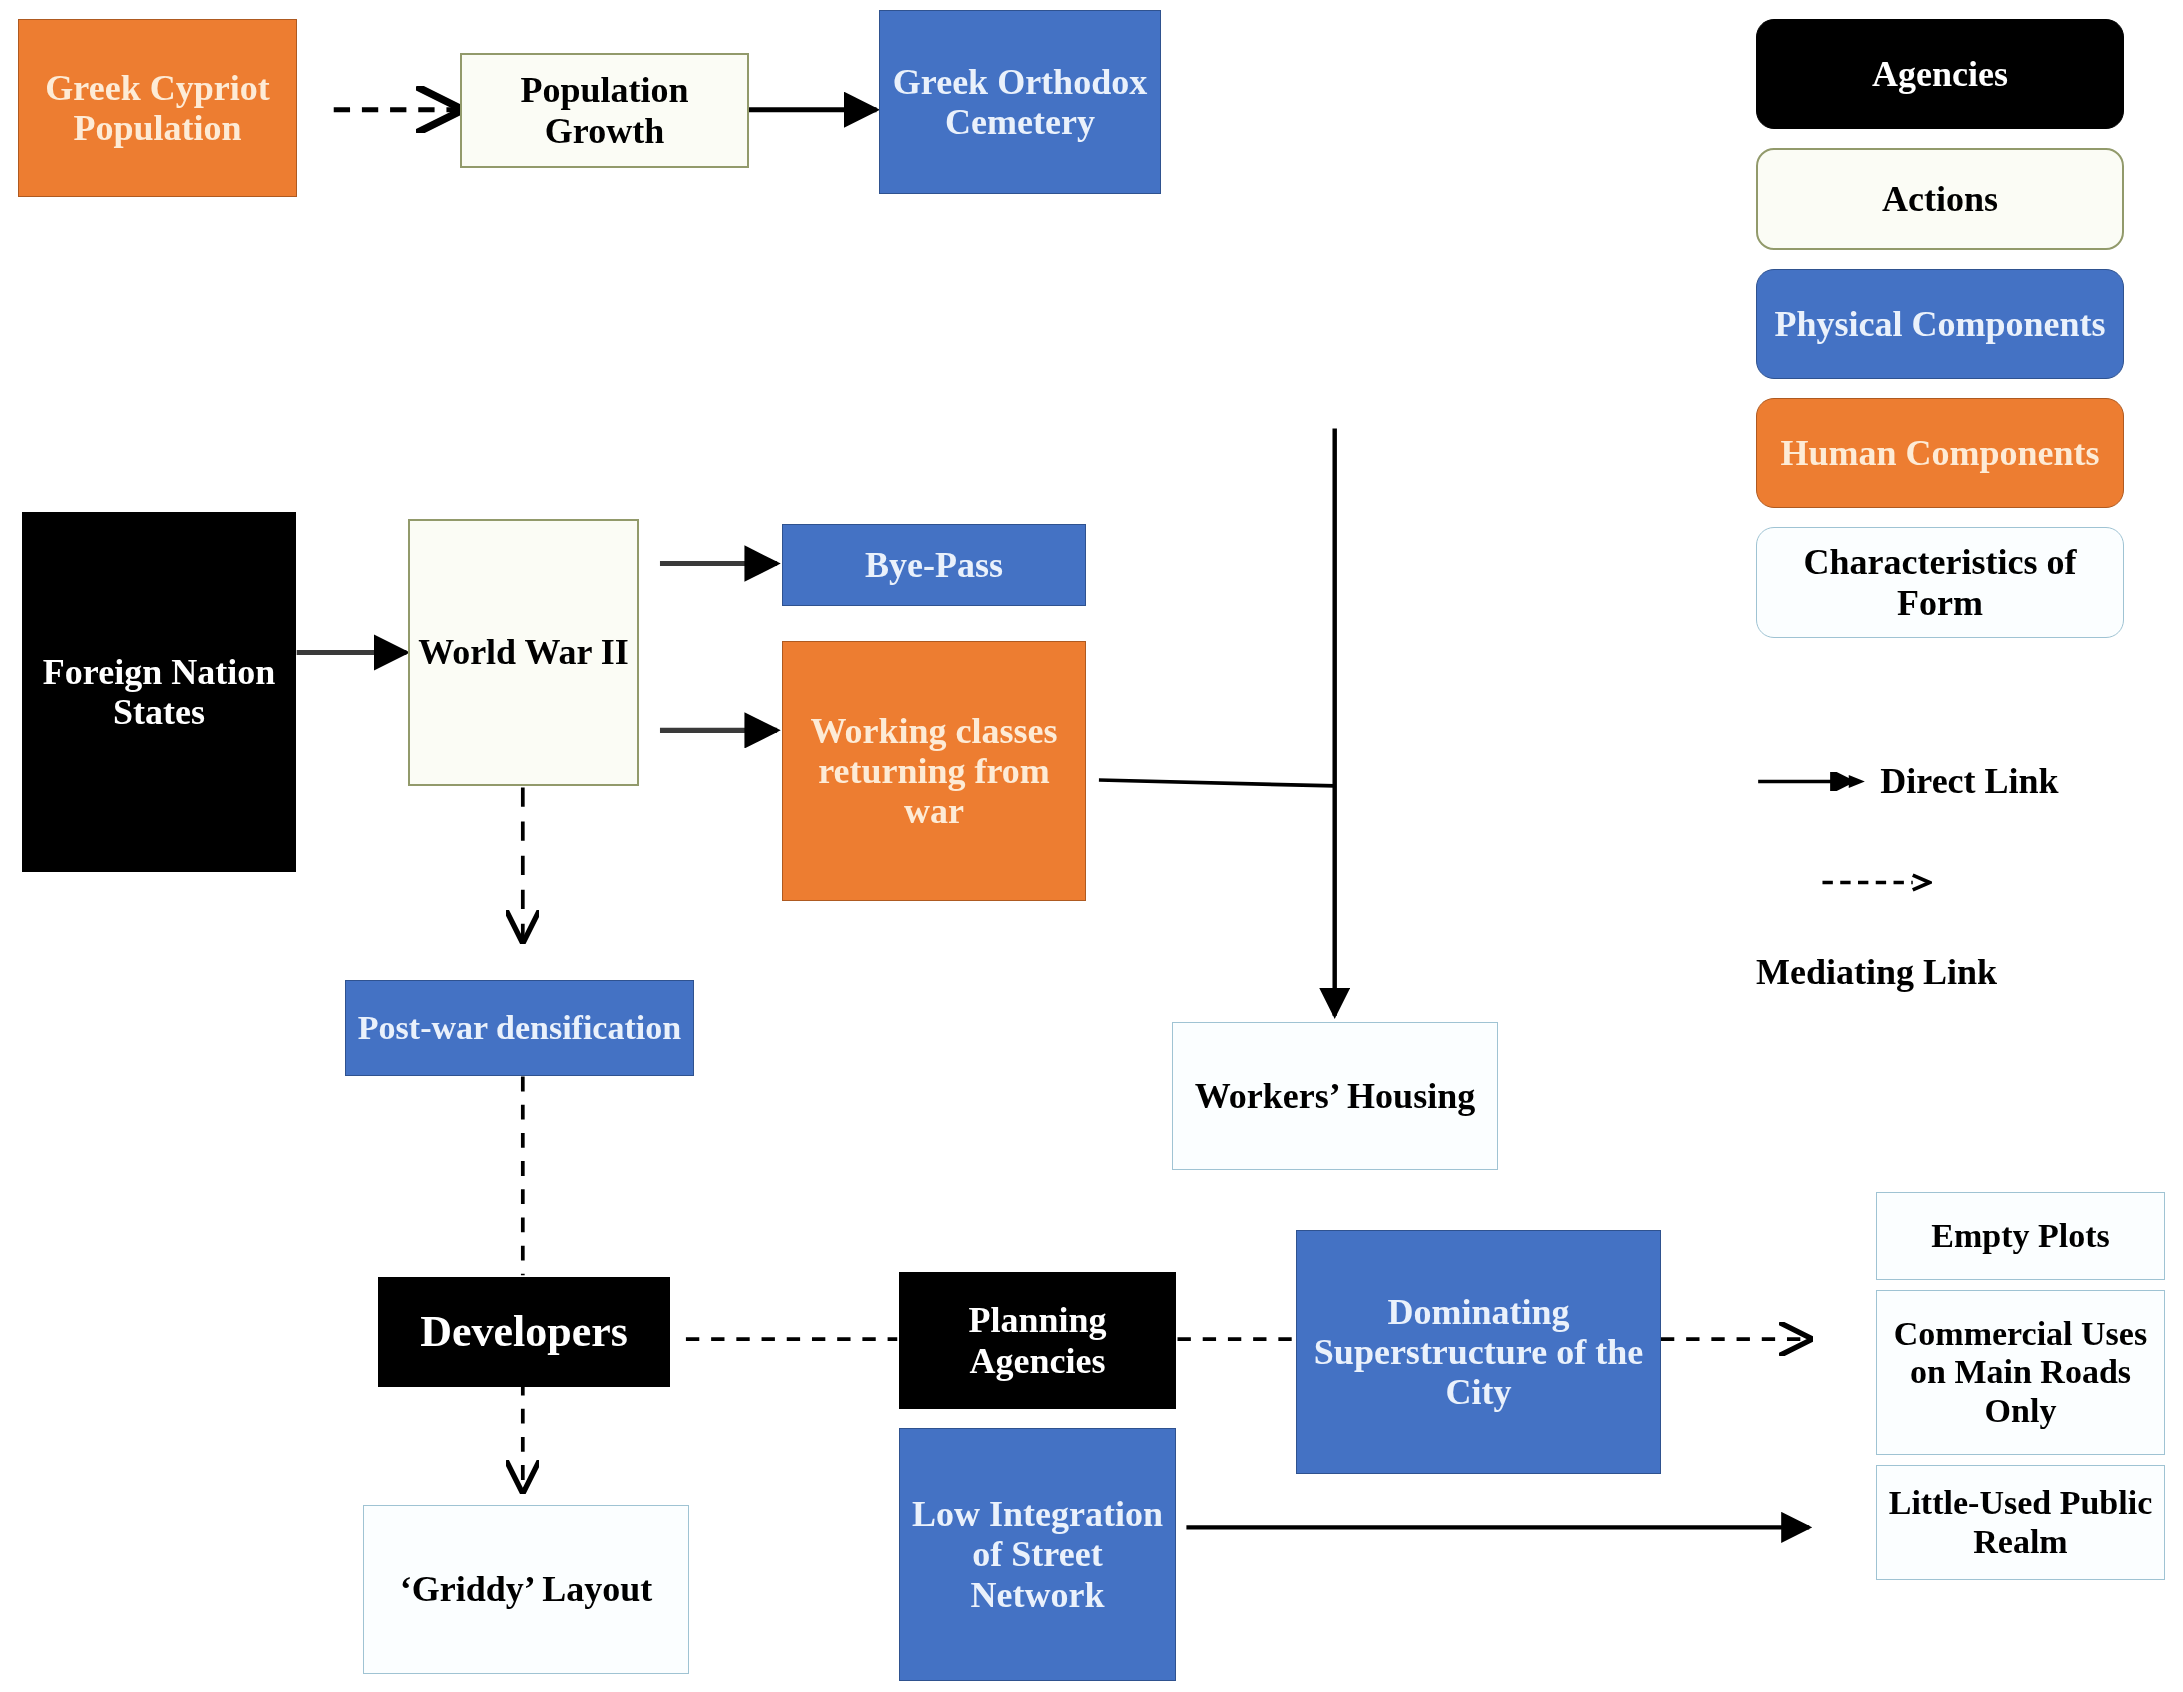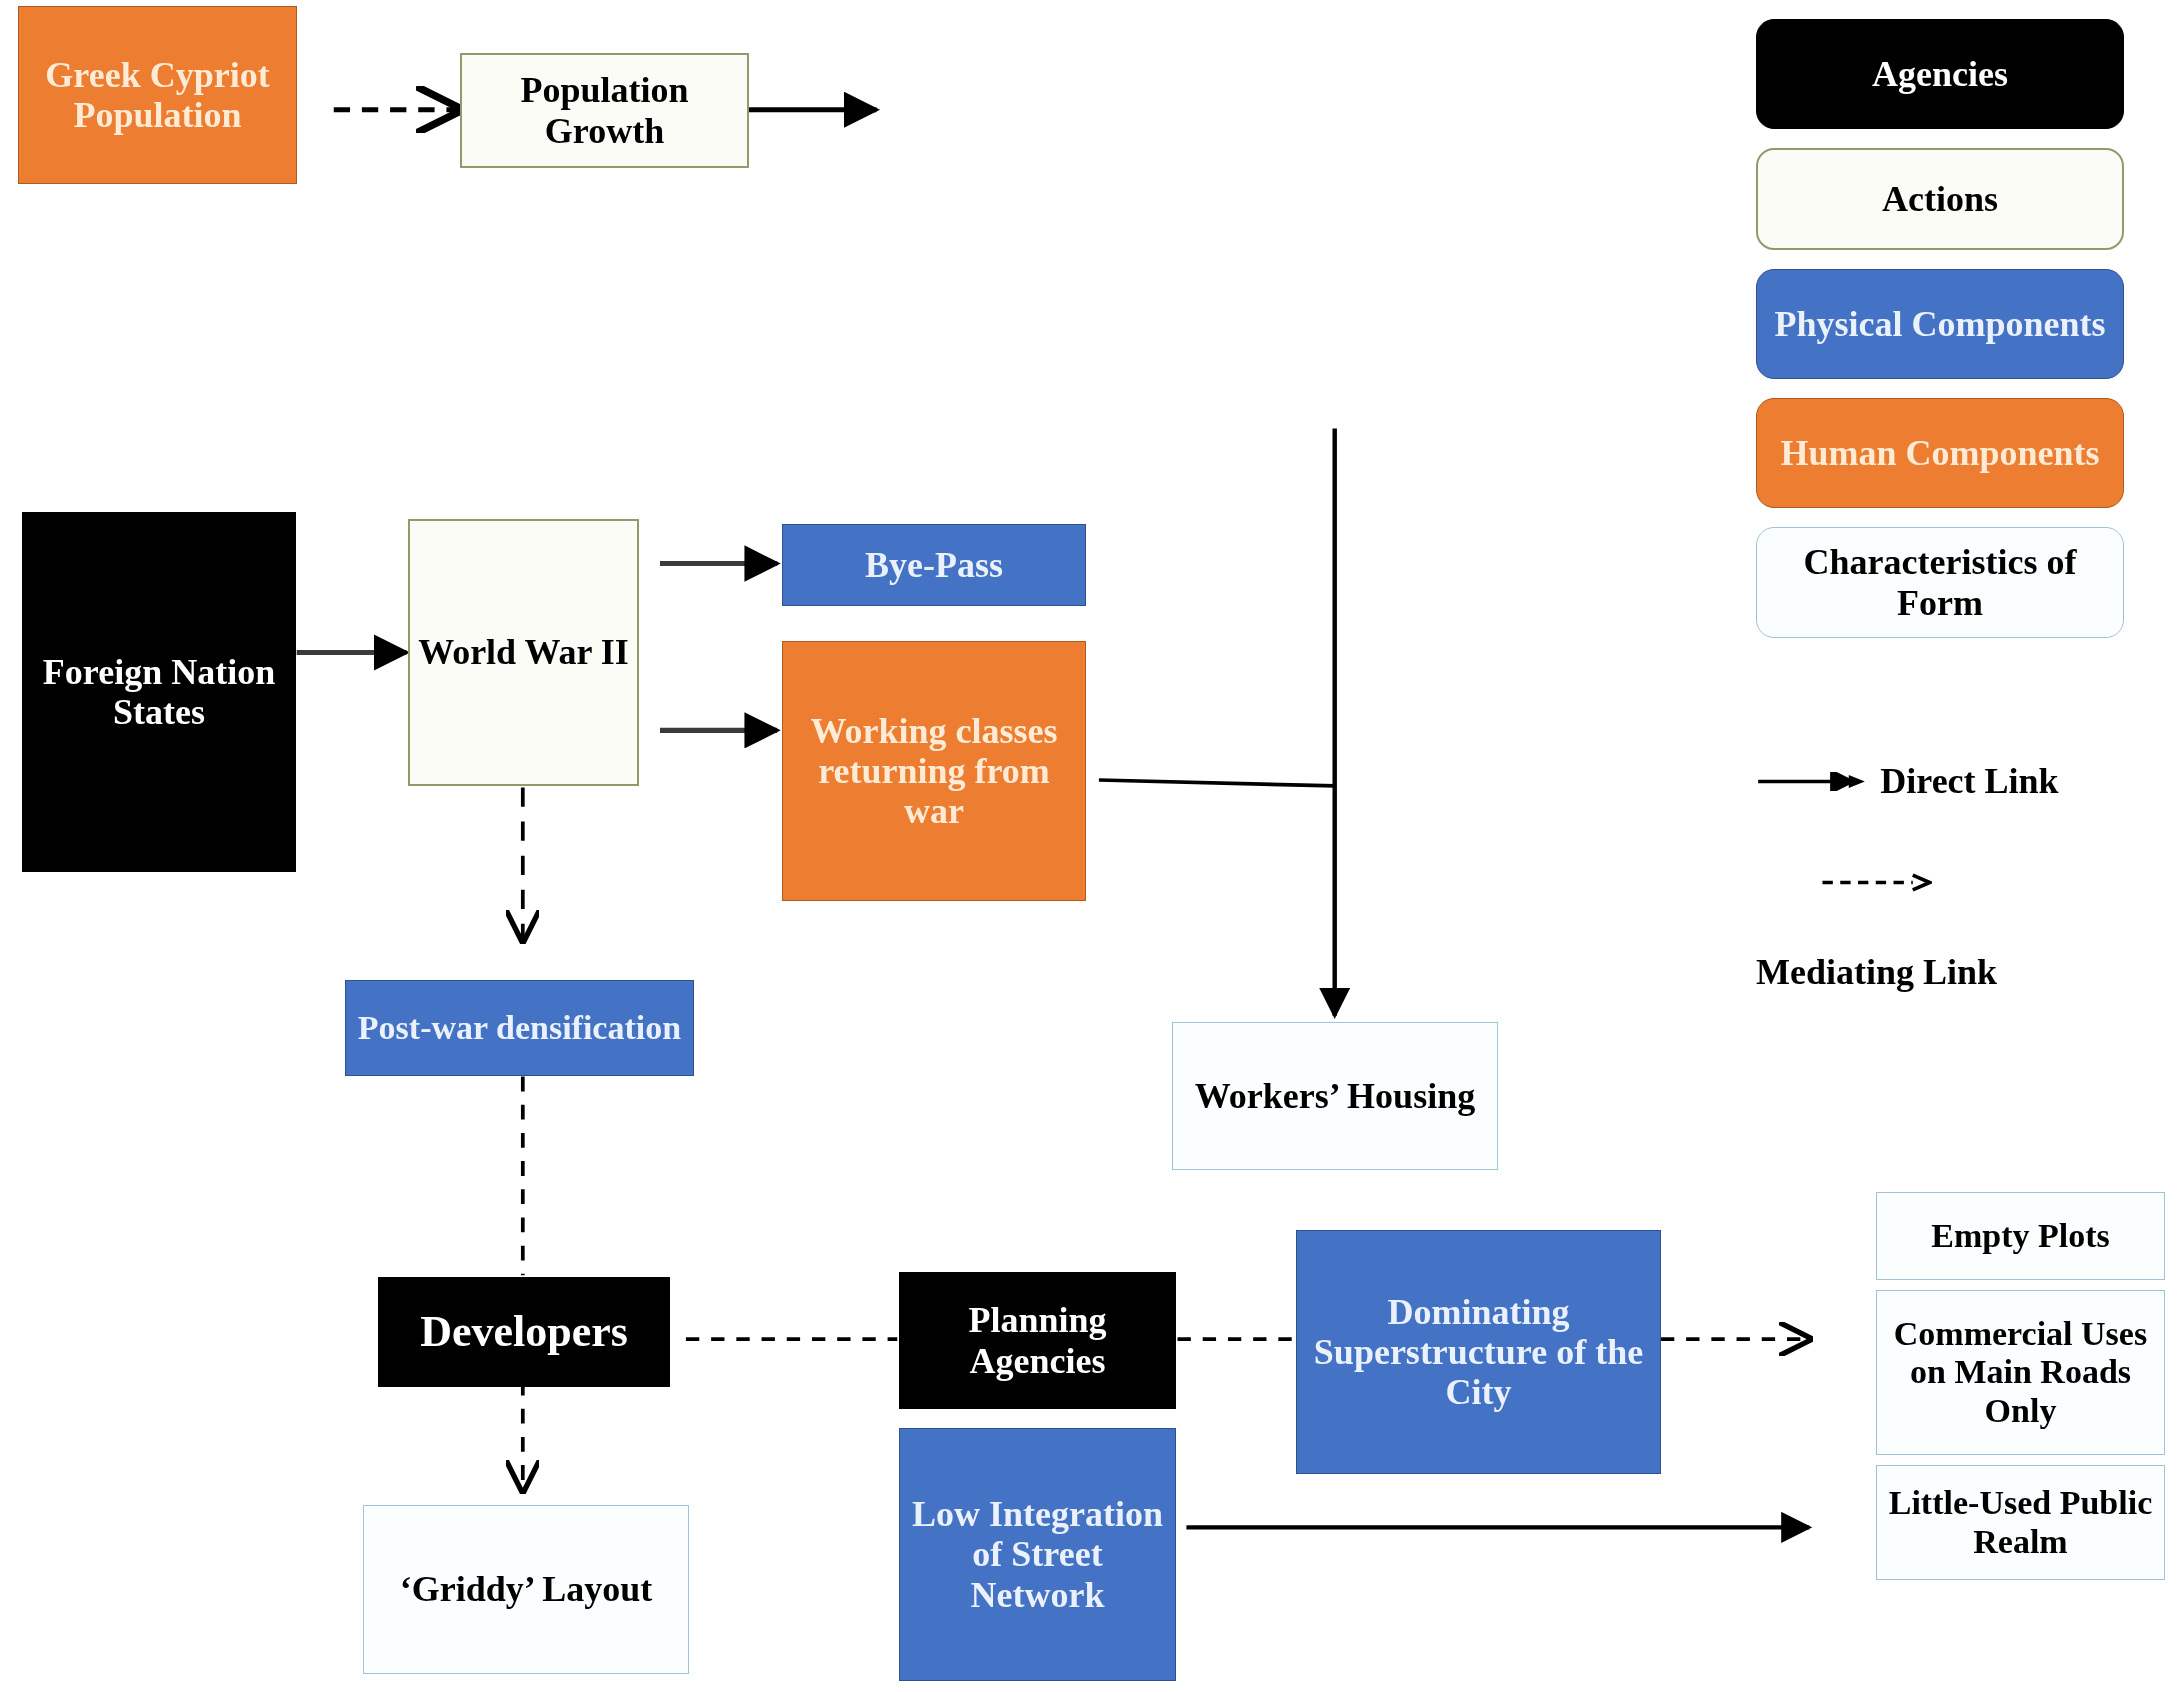--- a/index.html
+++ b/index.html
@@ -73,28 +73,31 @@
 
     <line x1="925" y1="1806" x2="1210" y2="1806" stroke="#000" stroke-width="5" stroke-dasharray="18 16"></line>
 
     <line x1="1588" y1="1806" x2="1748" y2="1806" stroke="#000" stroke-width="5" stroke-dasharray="18 16"></line>
 
     <line x1="2240" y1="1806" x2="2440" y2="1806" stroke="#000" stroke-width="5" stroke-dasharray="18 16" marker-end="url(#arrowOpen)"></line>
 
     <line x1="1600" y1="2060" x2="2440" y2="2060" stroke="#000" stroke-width="6" marker-end="url(#arrowSolid)"></line>
   </svg>
 
-  <div class="node human" style="left:18px;top:6px;width:279px;height:178px;font-size:36px;">
+  <div class="node human" style="left:18px;top:19px;width:279px;height:178px;font-size:36px;">
     <span>Greek Cypriot Population</span>
   </div>
 
   <div class="node action" style="left:460px;top:53px;width:289px;height:115px;font-size:36px;">
     <span>Population Growth</span>
   </div>
 
+  <div class="node physical" style="left:879px;top:10.4px;width:282px;height:184px;font-size:36px;">
+    <span>Greek Orthodox Cemetery</span>
+  </div>
 
 
   <div class="node agency" style="left:22px;top:512px;width:274px;height:360px;font-size:36px;">
     <span>Foreign Nation States</span>
   </div>
 
   <div class="node action" style="left:408px;top:519px;width:231px;height:267px;font-size:36px;">
     <span>World War II</span>
   </div>
 

